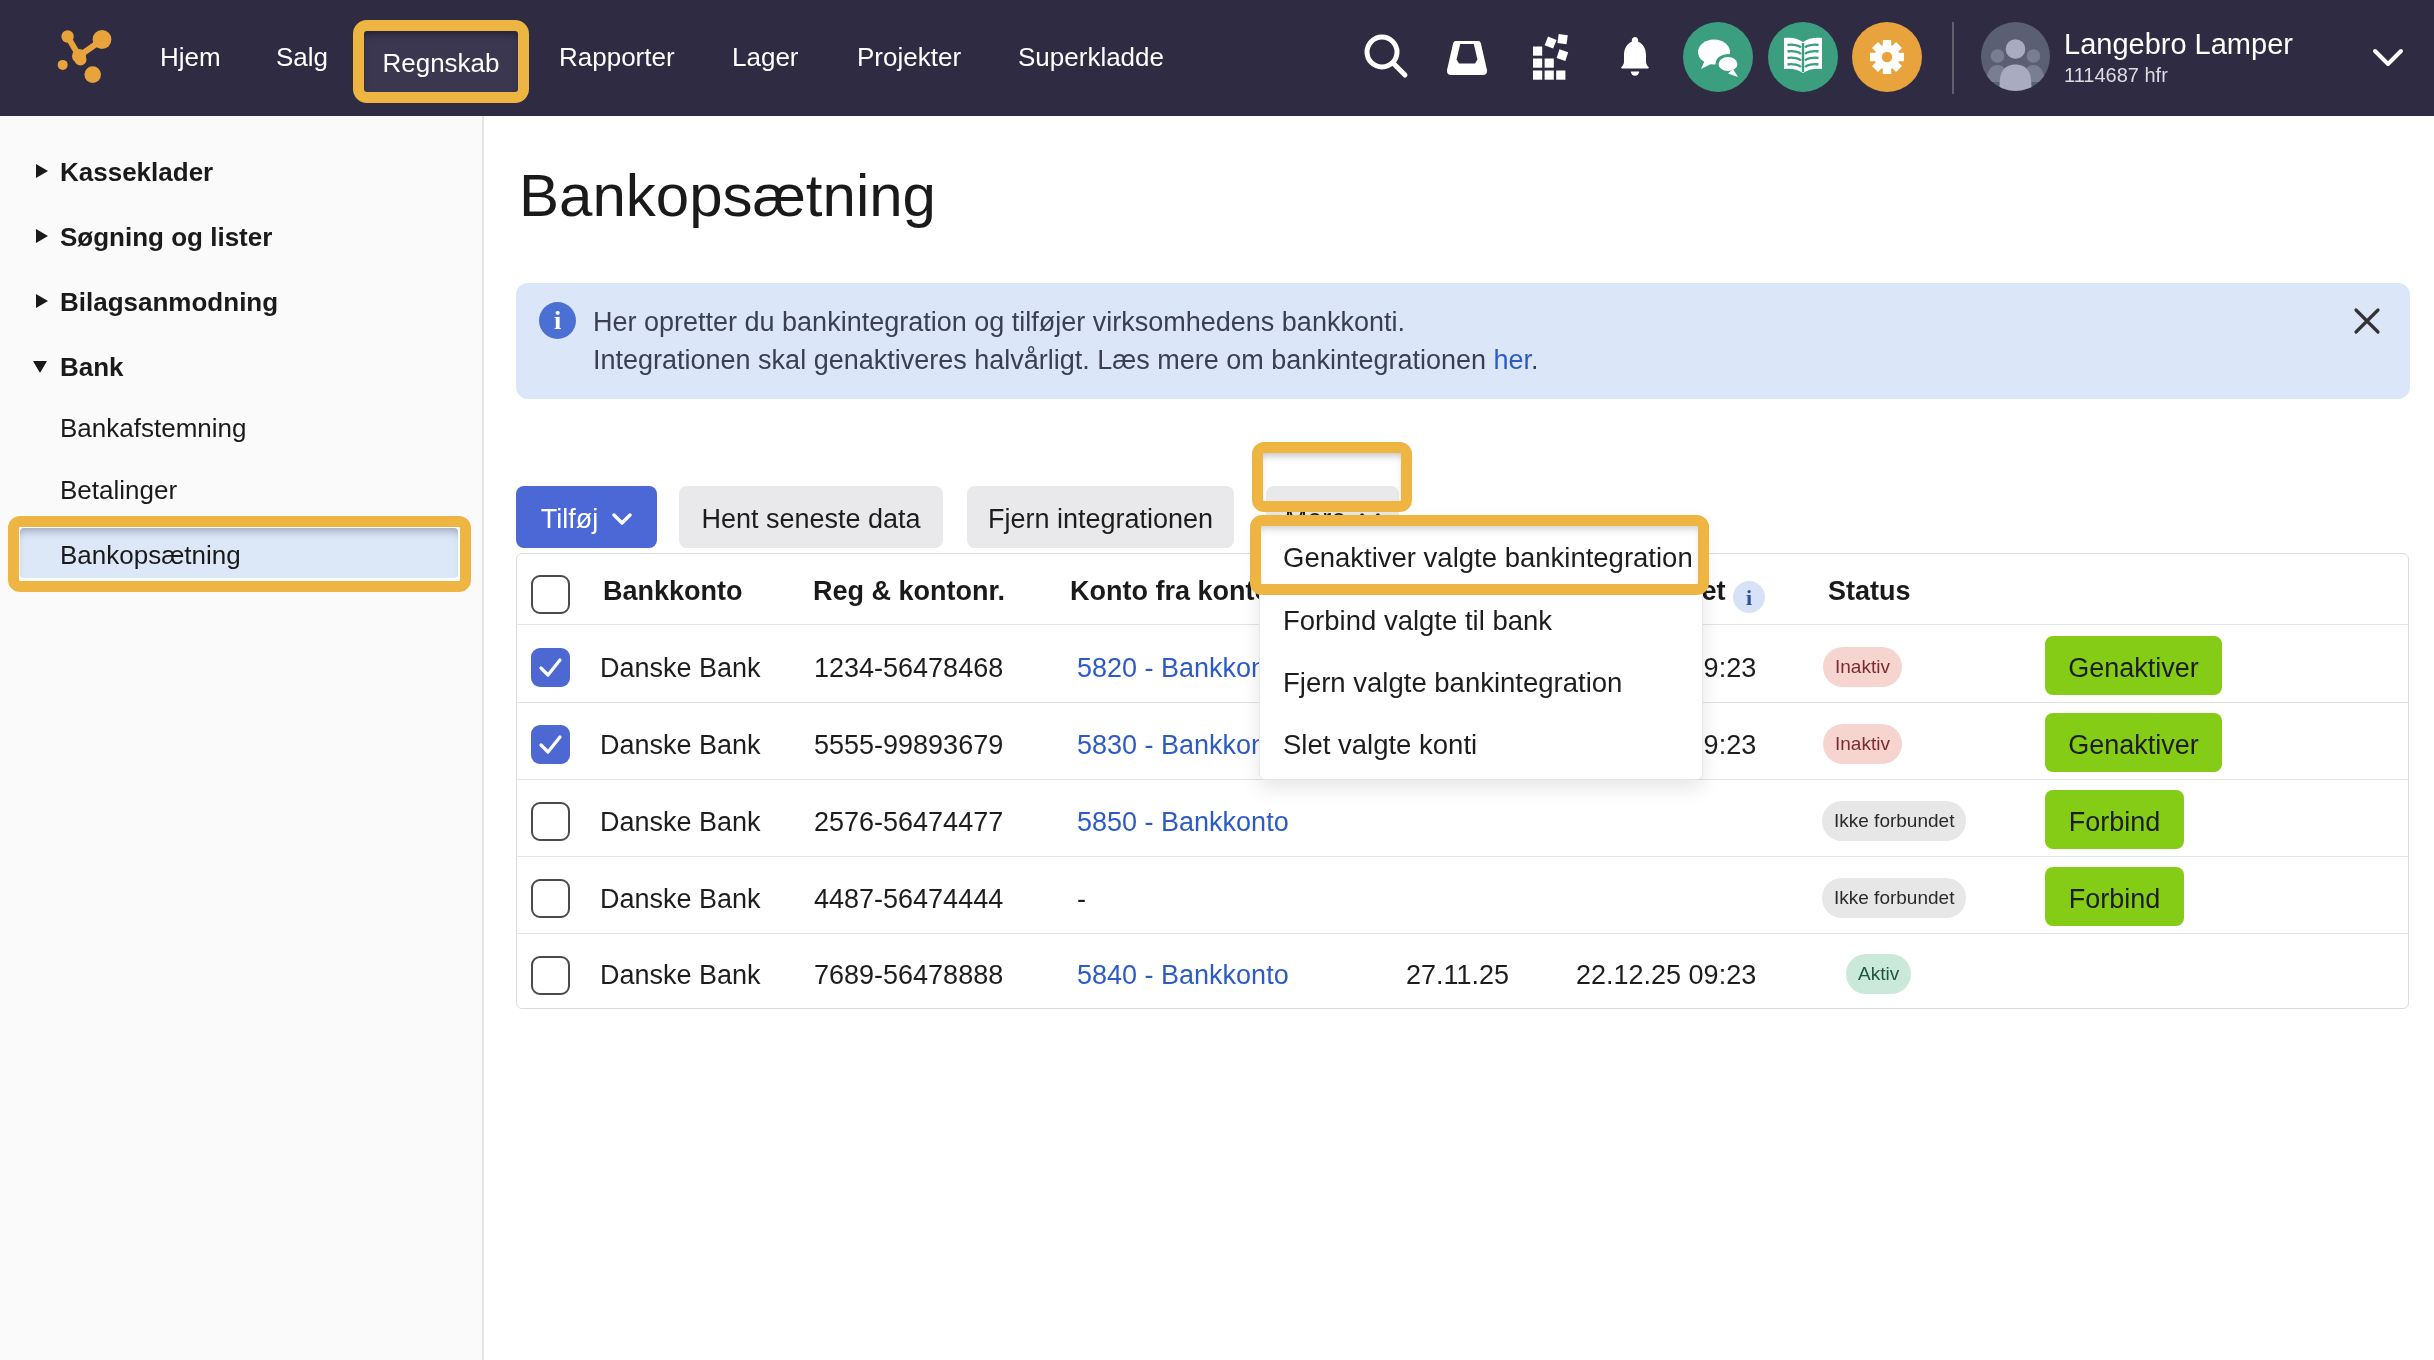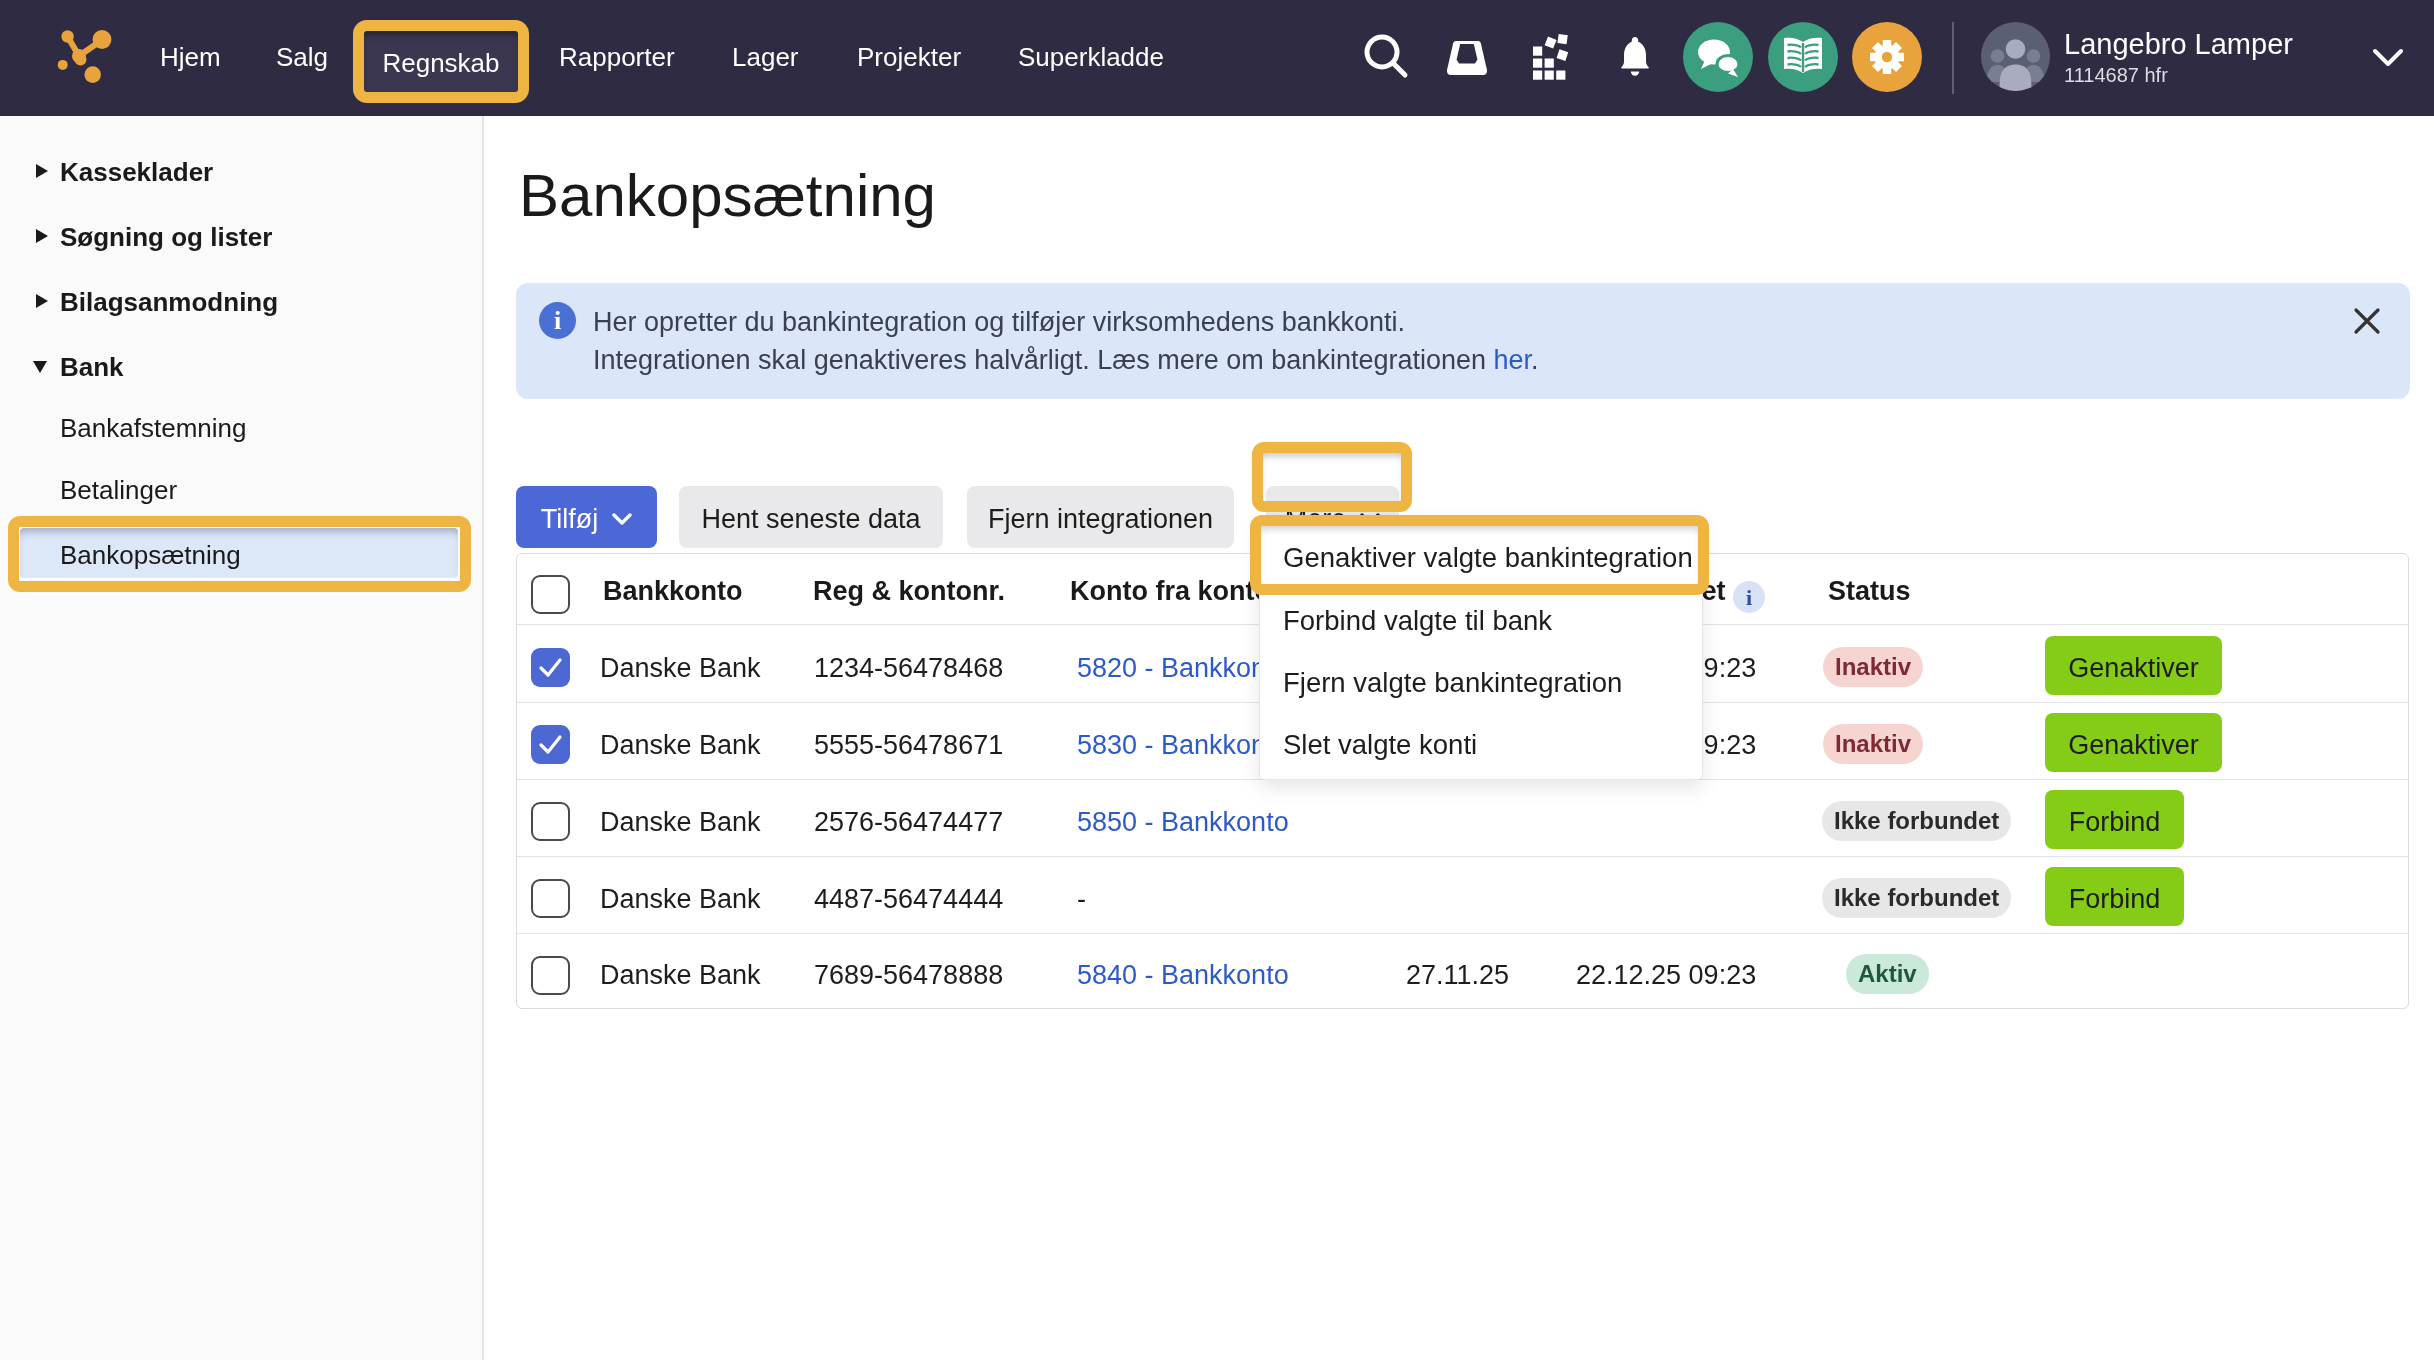--- a/index.html
+++ b/index.html
@@ -24,21 +24,21 @@
   .btn.gray { background:#E9E8EA; color:#1D1D1D; }
   .btn.blue { background:#4C67D6; color:#fff; }
   .mere-ring { left:1252px; top:442px; width:160px; height:70px; border:11px solid #EFB543; border-radius:12px; box-shadow:inset 0 6px 9px -4px rgba(0,0,0,0.28); }
   .table { left:516px; top:553px; width:1893px; height:456px; border:1px solid #DCDCDC; border-radius:6px; background:#fff; }
   .hline { height:1px; background:#E3E3E3; left:517px; width:1891px; }
   .th { font-size:27px; font-weight:bold; color:#1A1A1A; top:578px; line-height:27px; }
   .td { font-size:27px; color:#1D1D1D; line-height:27px; }
   .td a { color:#2D5BC6; text-decoration:none; }
   .cb { width:39px; height:39px; border-radius:9px; }
   .cb.off { border:2px solid #4A4A4A; background:#fff; }
-  .pill { height:40px; border-radius:20px; font-size:24px; display:flex; align-items:center; padding:0 12px;font-weight:bold; }
+  .pill { height:40px; border-radius:20px; font-size:19px; display:flex; align-items:center; padding:0 12px; }
   .pill.red { background:#F6D5D0; color:#7E2A33; }
   .pill.gry { background:#E8E7E8; color:#2A2A2A; }
   .pill.grn { background:#CBE9DB; color:#20573F; }
   .abtn { height:59px; border-radius:8px; background:#84cc16; color:#1D1D1D; font-size:27px; display:flex; align-items:center; justify-content:center; padding-top:5px; }
   .dd { left:1259px; top:516px; width:444px; height:264px; background:#fff; border:1px solid #E6E6E6; border-radius:6px; box-shadow:0 8px 20px rgba(0,0,0,0.10); }
   .ddi { left:1283px; font-size:27.5px; color:#1D1D1D; line-height:27px; }
   .dd1ring { left:1250px; top:515px; width:459px; height:80px; border:11px solid #EFB543; border-radius:12px; background:#fff; box-shadow:inset 0 6px 9px -4px rgba(0,0,0,0.22); }
 </style>
 </head>
 <body>
@@ -214,21 +214,21 @@
 <div class="abs td" style="left:1406px; top:655px;">27.11.25</div>
 <div class="abs td" style="left:1576px; top:655px;">22.12.25 09:23</div>
 <div class="abs pill red" style="left:1823px; top:647px;">Inaktiv</div>
 <div class="abs abtn" style="left:2045px; top:636px; width:177px;">Genaktiver</div>
 
 <svg class="abs" style="left:531px; top:725px;" width="39" height="39" viewBox="0 0 39 39">
     <rect width="39" height="39" rx="9" fill="#4D68D2"></rect>
     <path d="M10,20 L17,27 L29,12" fill="none" stroke="#fff" stroke-width="3.2" stroke-linecap="round" stroke-linejoin="round"></path>
   </svg>
 <div class="abs td" style="left:600px; top:732px;">Danske Bank</div>
-<div class="abs td" style="left:814px; top:732px;">5555-56478671</div>
+<div class="abs td" style="left:814px; top:732px;">5555-99893679</div>
 <div class="abs td" style="left:1077px; top:732px;"><a>5830 - Bankkonto</a></div>
 <div class="abs td" style="left:1406px; top:732px;">27.11.25</div>
 <div class="abs td" style="left:1576px; top:732px;">22.12.25 09:23</div>
 <div class="abs pill red" style="left:1823px; top:724px;">Inaktiv</div>
 <div class="abs abtn" style="left:2045px; top:713px; width:177px;">Genaktiver</div>
 
 <div class="abs cb off" style="left:531px; top:802px;"></div>
 <div class="abs td" style="left:600px; top:809px;">Danske Bank</div>
 <div class="abs td" style="left:814px; top:809px;">2576-56474477</div>
 <div class="abs td" style="left:1077px; top:809px;"><a>5850 - Bankkonto</a></div>

